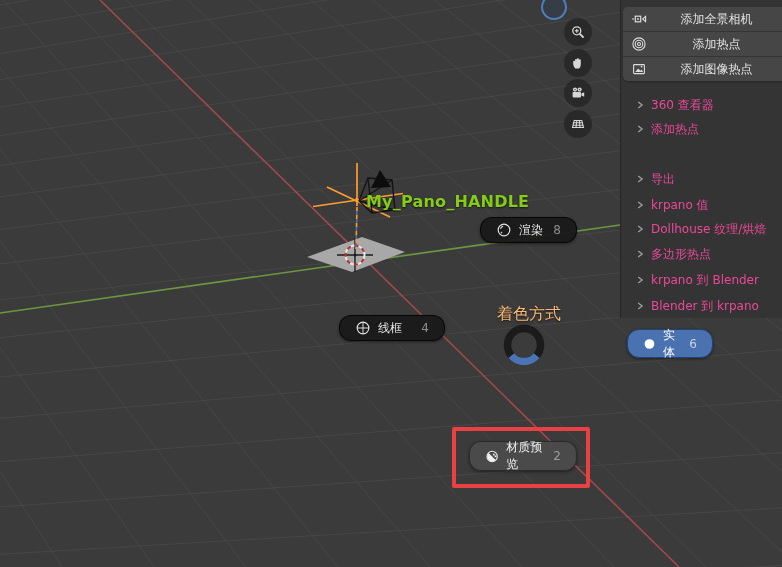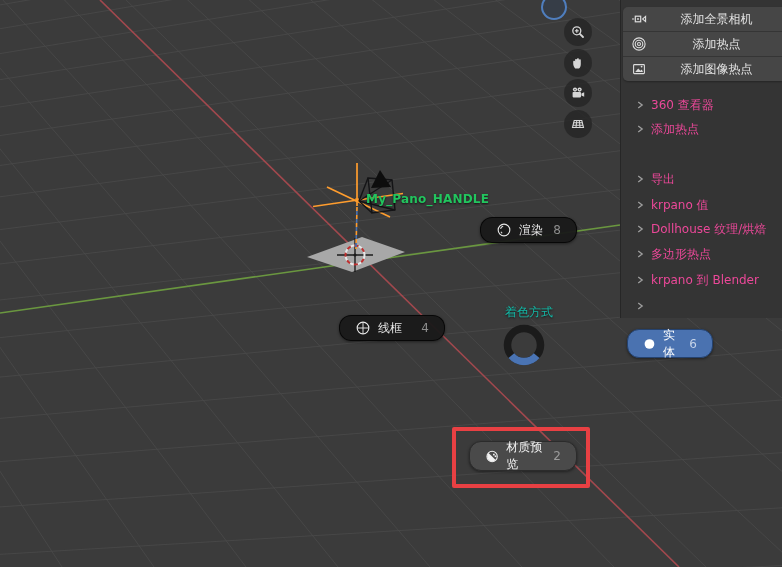--- a/index.html
+++ b/index.html
@@ -3,21 +3,21 @@
 <meta charset="utf-8">
 <style>
   html,body{margin:0;padding:0;background:#3b3b3b;width:782px;height:567px;overflow:hidden;
     font-family:"DejaVu Sans","Liberation Sans",sans-serif;}
   .stage{position:relative;width:782px;height:567px;overflow:hidden;background:#3b3b3b;}
   svg{display:block}
 
   
   #grid-svg{position:absolute;inset:0;z-index:0;}
   #scene-svg{position:absolute;inset:0;z-index:1;}
-  .obj-label{position:absolute;left:366px;top:192px;z-index:2;color:#22c55e;font-size:12px;
+  .obj-label{position:absolute;left:366px;top:192px;z-index:2;color:#84cc16;font-size:16px;
     font-weight:600;letter-spacing:.2px;text-shadow:0 1px 2px rgba(0,0,0,.65);white-space:nowrap;}
 
   
   .nav-ball{position:absolute;left:541px;top:-6px;width:22px;height:22px;border-radius:50%;
     background:#363d47;border:2px solid #4f7ebe;z-index:3;}
   .navbtn{position:absolute;left:564px;width:28px;height:28px;border-radius:50%;
     background:rgba(38,38,38,.82);display:flex;align-items:center;justify-content:center;z-index:3;}
 
   
   .sidebar{position:absolute;right:0;top:0;width:162px;height:318px;background:#343434;
@@ -35,22 +35,22 @@
 
   
   .pie-btn{position:absolute;display:flex;align-items:center;gap:7px;padding:0 15px;box-sizing:border-box;
     background:rgba(25,25,25,.95);border:1px solid rgba(5,5,5,.85);border-radius:12px;
     color:#e6e6e6;font-size:12px;box-shadow:0 1px 3px rgba(0,0,0,.45);z-index:5;}
   .pie-btn .sc{margin-left:auto;color:#8d8d8d;font-size:12px;}
   .pie-btn.sel{background:#4a72b0;border-color:#24426f;color:#fff;justify-content:center;}
   .pie-btn.sel .sc{color:#c5d3e8;}
   .pie-btn.hov{background:#4a4a4a;border-color:#2b2b2b;color:#f2f2f2;}
   .pie-btn.hov .sc{color:#9c9c9c;}
-  .pie-title{position:absolute;left:529px;top:304px;transform:translateX(-50%);color:#14b8a6;
-    font-size:12px;text-shadow:0 1px 2px rgba(0,0,0,.7);z-index:5;white-space:nowrap;}
+  .pie-title{position:absolute;left:529px;top:304px;transform:translateX(-50%);color:#fdba74;
+    font-size:16px;text-shadow:0 1px 2px rgba(0,0,0,.7);z-index:5;white-space:nowrap;}
   .pie-donut{position:absolute;left:501px;top:322px;z-index:5;}
 
   
   .anno{position:absolute;left:452px;top:427px;width:130px;height:53px;border:4px solid #e84043;
     border-radius:2px;z-index:6;}
 
   
   .tooltip{position:absolute;left:487px;top:489px;width:248px;background:#2c2c2e;
     border:1px solid #141414;border-radius:5px;padding:6px 9px;z-index:7;
     color:#c9c9c9;font-size:12px;line-height:15px;box-shadow:0 2px 8px rgba(0,0,0,.5);}
@@ -277,20 +277,21 @@
           </svg>
         </span>
       <span>krpano 到 Blender</span>
     </div>
     <div class="sb-sec" style="top:297px">
       <span class="chev">
           <svg width="14" height="14" viewBox="0 0 16 16">
             <path d="M6 4.5 L10.5 8 L6 11.5" fill="none" stroke="#9f9f9f" stroke-width="1.5"></path>
           </svg>
         </span>
+      <span>Blender 到 krpano</span>
     </div>
   </div>
 
   <div class="pie-title">着色方式</div>
 
   <svg class="pie-donut" width="46" height="46" viewBox="0 0 46 46">
     <circle cx="23" cy="23" r="16.5" fill="none" stroke="#191919" stroke-width="7.5" opacity="0.95"></circle>
     <path d="M 10.36 33.6 A 16.5 16.5 0 0 0 35.64 33.6" fill="none" stroke="#4a74b4" stroke-width="7.5"></path>
   </svg>
 

